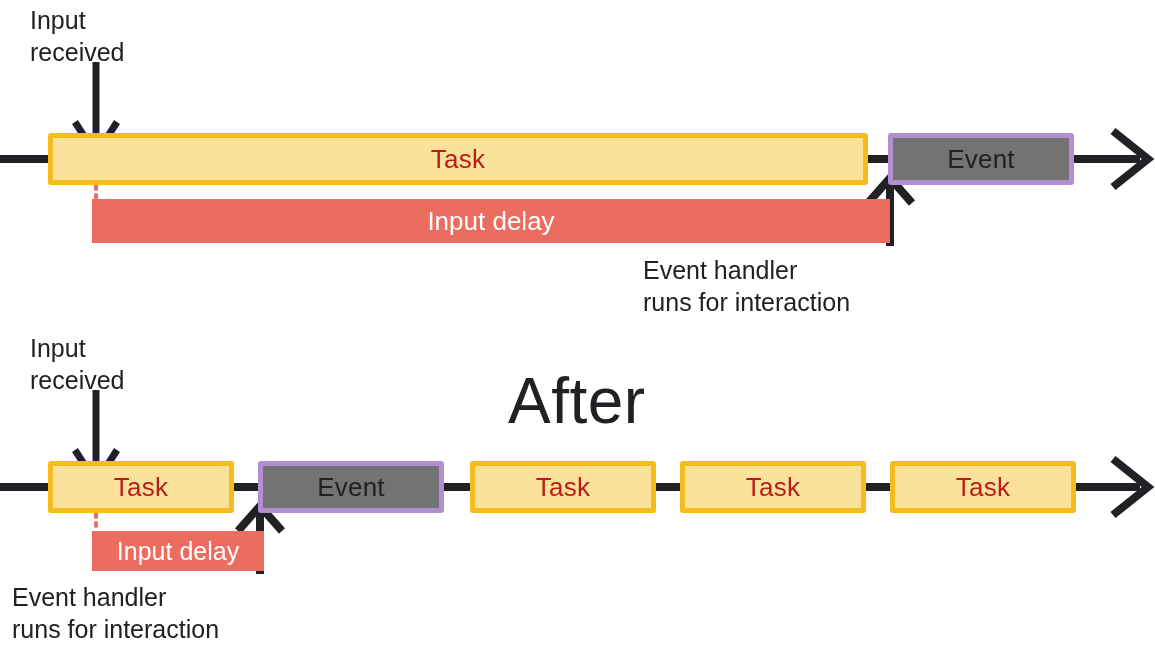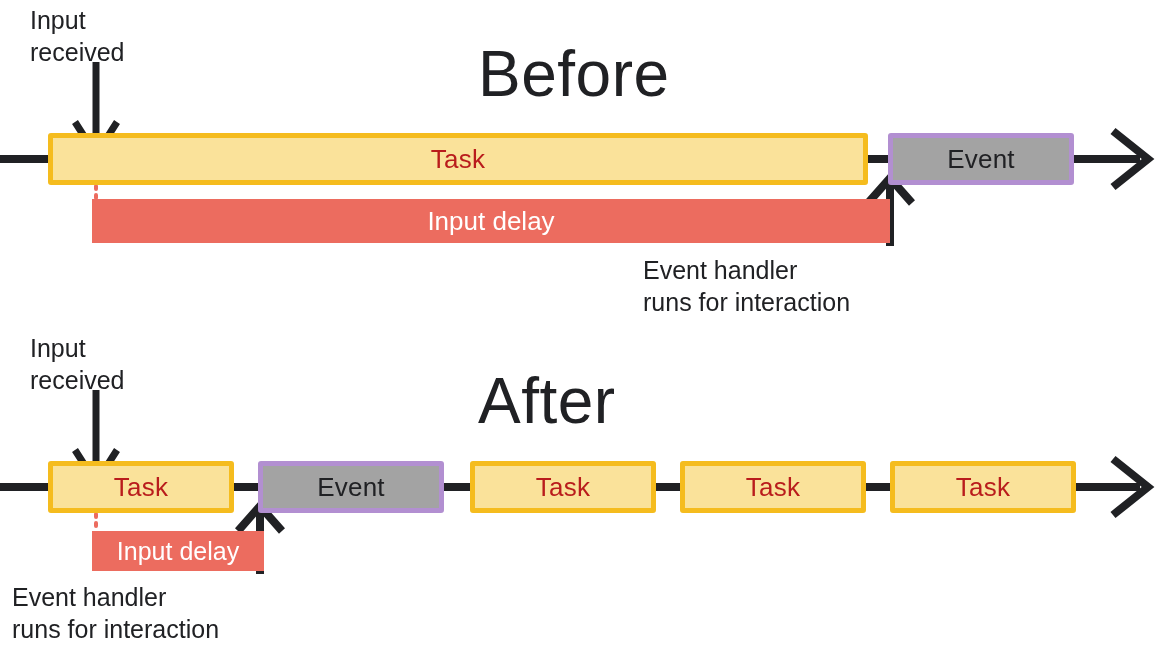--- a/index.html
+++ b/index.html
@@ -38,21 +38,21 @@
     letter-spacing: 0.2px;
     line-height: 1;
   }
   .task-box {
     background: #FAE29A;
     border: 5px solid #F5BC1E;
     border-radius: 3px;
     color: #b91c1c;
   }
   .event-box {
-    background: #a3a3a3;
+    background: #737373;
     border: 5px solid #B28FD1;
     border-radius: 3px;
     color: #202124;
   }
   .delay-bar {
     position: absolute;
     background: #EC6C5F;
     display: flex;
     align-items: center;
     justify-content: center;
@@ -124,21 +124,20 @@
     <g>
       <line x1="96" y1="514" x2="96" y2="532" stroke="#EC6C5F" stroke-width="4" stroke-dasharray="3 6" stroke-linecap="round"></line>
     </g>
 
     <g>
       <line x1="260" y1="574" x2="260" y2="508" stroke="#202124" stroke-width="8"></line>
       <polyline points="238,531 260,506 282,531" fill="none" stroke="#202124" stroke-width="8" stroke-linecap="butt" stroke-linejoin="miter"></polyline>
     </g>
   </svg>
 
-  <div class="section-title" style="left:478px; top:42px;">Before</div>
 
   <div class="caption" style="left:30px; top:4px; width:132px;">
     <div>Input</div>
     <div>received</div>
   </div>
 
   <div class="box task-box" style="left:48px; top:133px; width:820px; height:52px;">
     <span>Task</span>
   </div>
 
@@ -148,21 +147,21 @@
 
   <div class="delay-bar" style="left:92px; top:199px; width:798px; height:44px;">
     <span>Input delay</span>
   </div>
 
   <div class="caption" style="left:643px; top:254px; width:500px;">
     <div>Event handler</div>
     <div>runs for interaction</div>
   </div>
 
-  <div class="section-title" style="left:478px; top:369px;">After</div>
+  <div class="section-title" style="left:508px; top:369px;">After</div>
 
   <div class="caption" style="left:30px; top:332px; width:132px;">
     <div>Input</div>
     <div>received</div>
   </div>
 
   <div class="box task-box" style="left:48px; top:461px; width:186px; height:52px;">
     <span>Task</span>
   </div>
 

